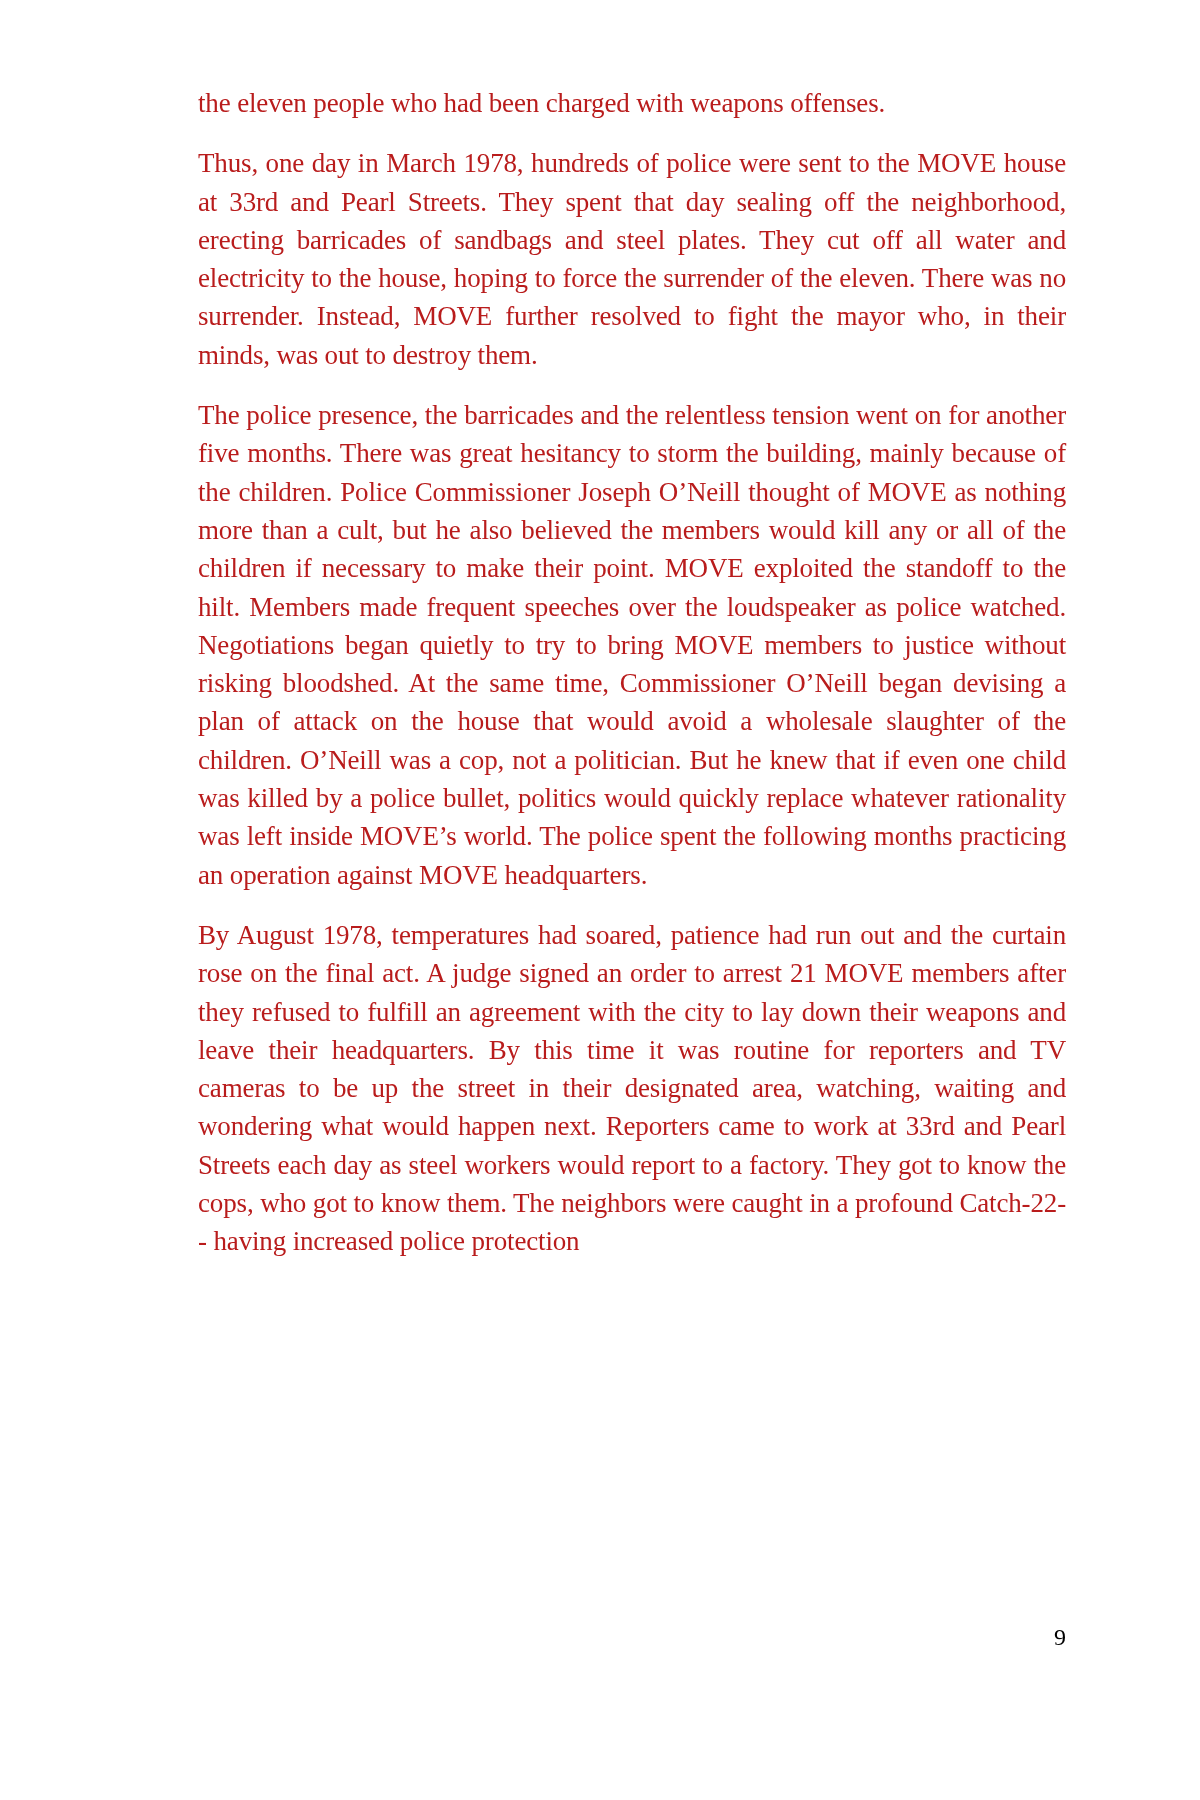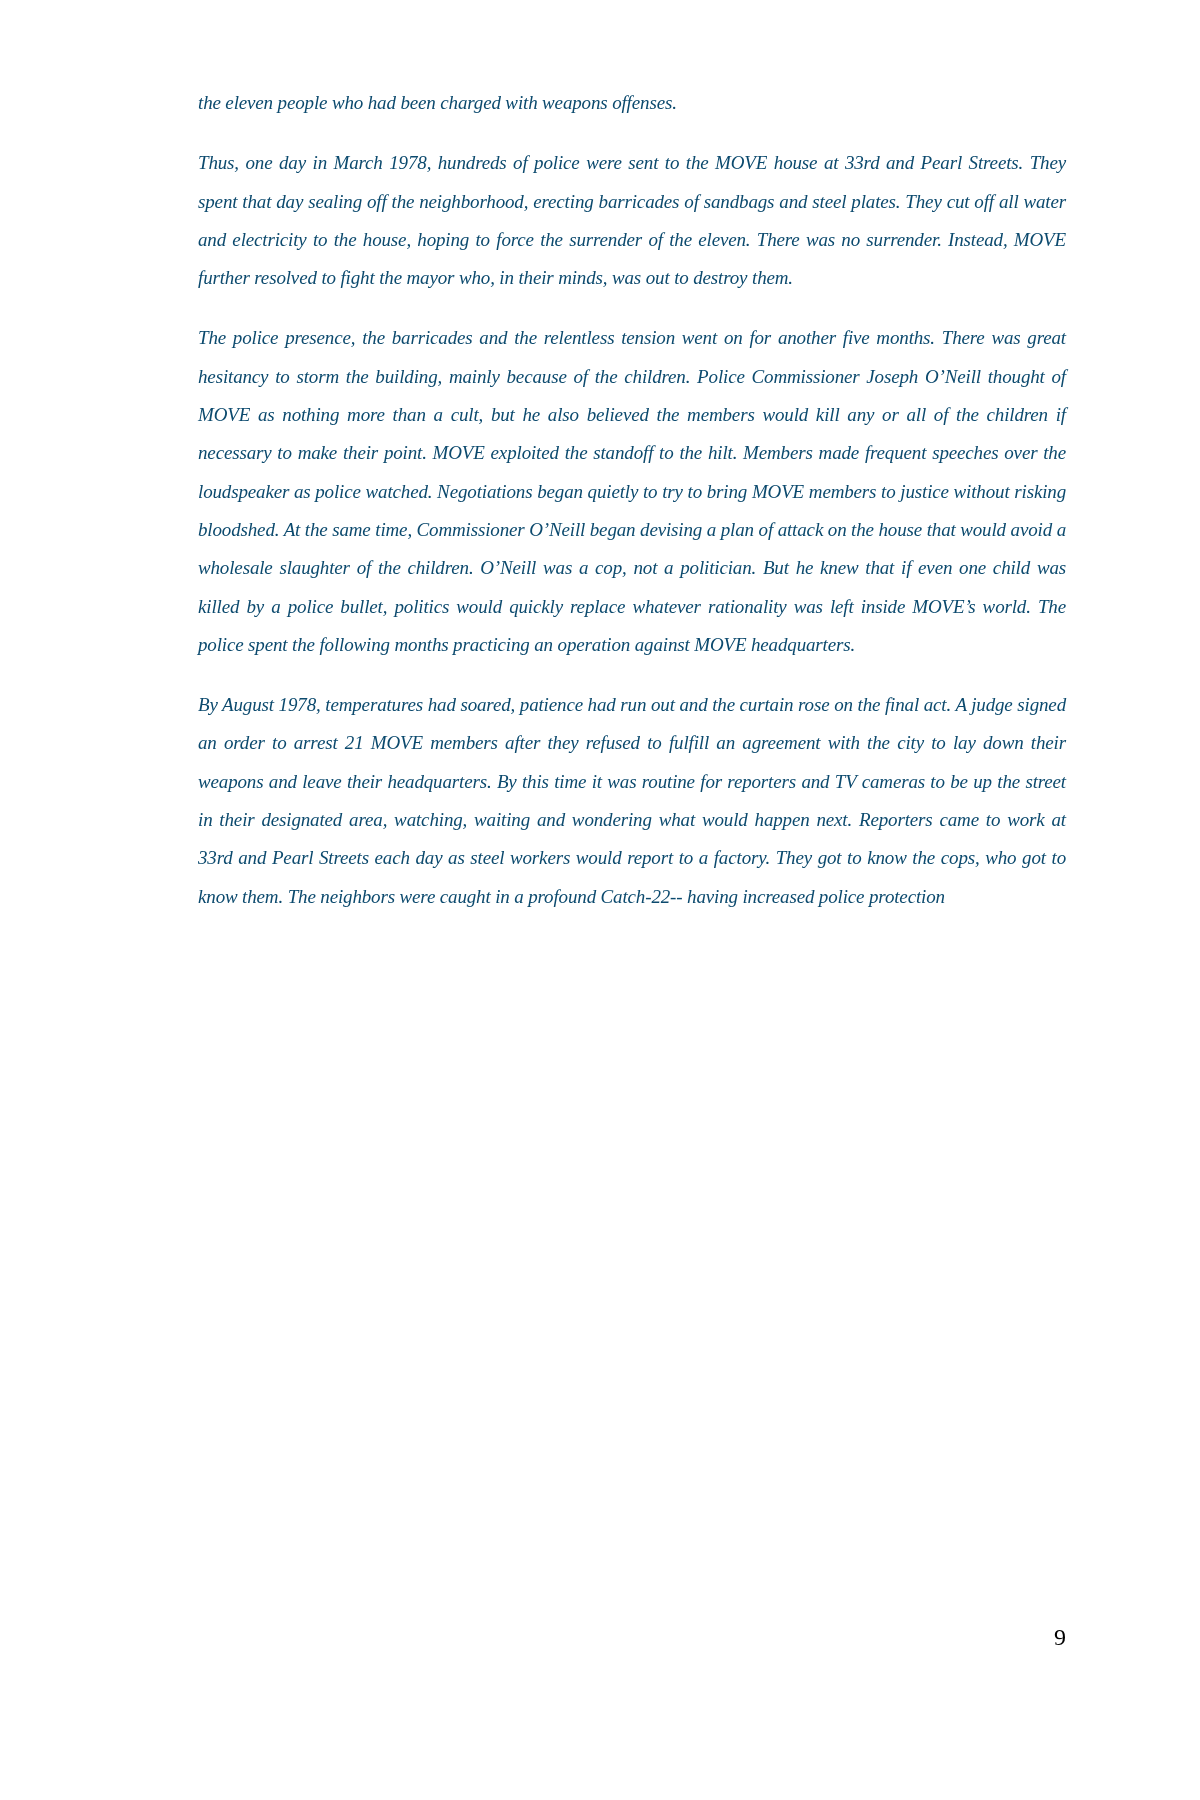--- a/index.html
+++ b/index.html
@@ -22,28 +22,27 @@
     overflow: hidden;
   }
   .text-column {
     position: absolute;
     left: 198px;
     top: 84px;
     width: 868px;
   }
   .para {
     margin: 0 0 22px 0;
-    font-size: 19px;
+    font-size: 27px;
     line-height: 38.3px;
     text-align: justify;
     text-justify: inter-word;
     letter-spacing: -0.15px;
     word-spacing: 0px;
-    color: #0c4a6e;
-    font-style: italic;
+    color: #b91c1c;
     -webkit-font-smoothing: antialiased;
   }
   .para:last-of-type {
     margin-bottom: 0;
   }
   .page-number {
     position: absolute;
     left: 0;
     top: 1622px;
     width: 1066px;

